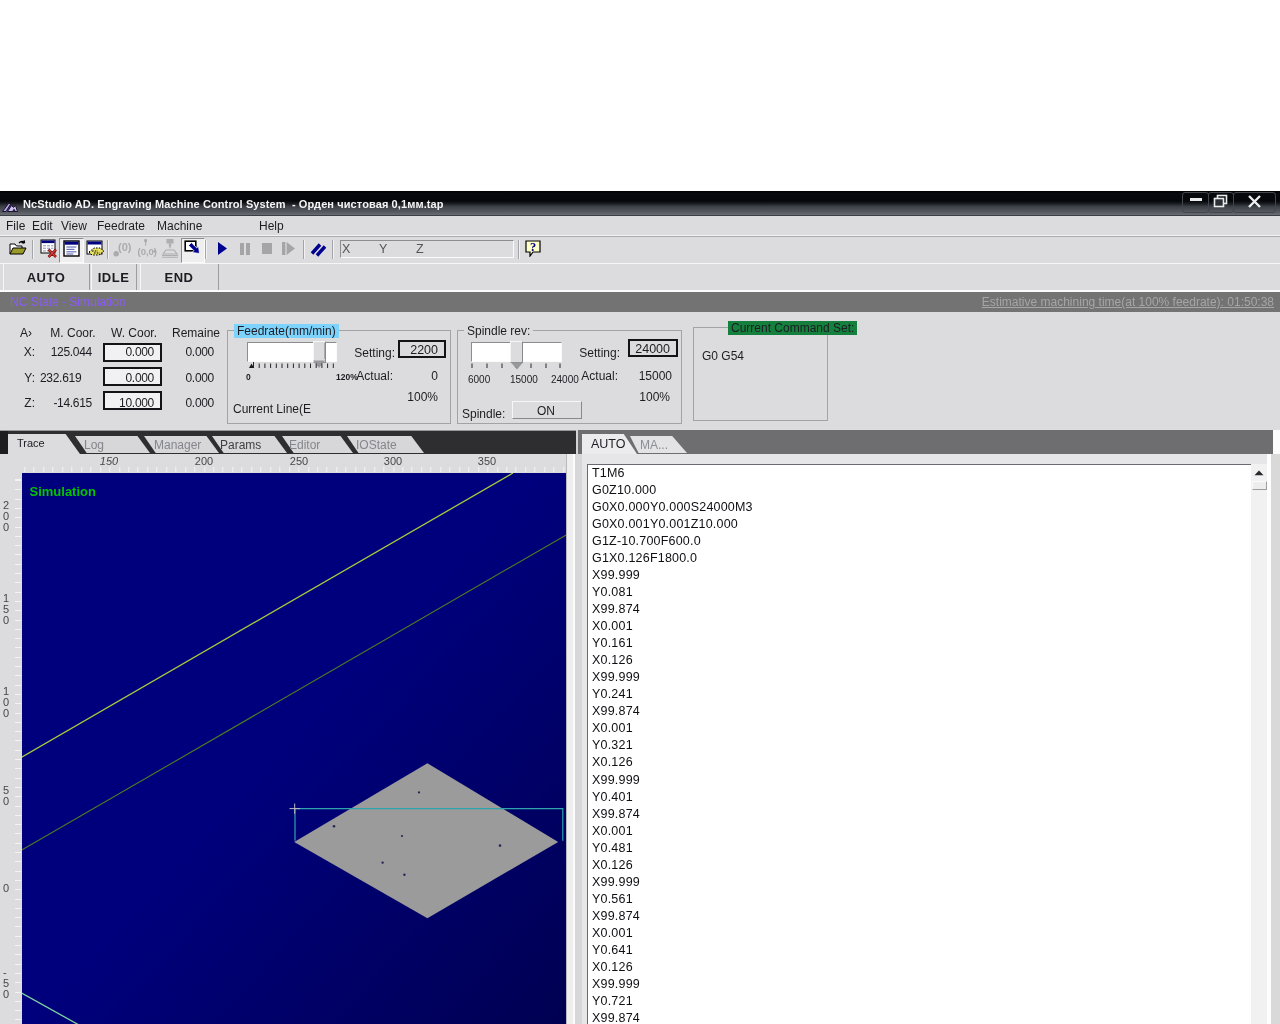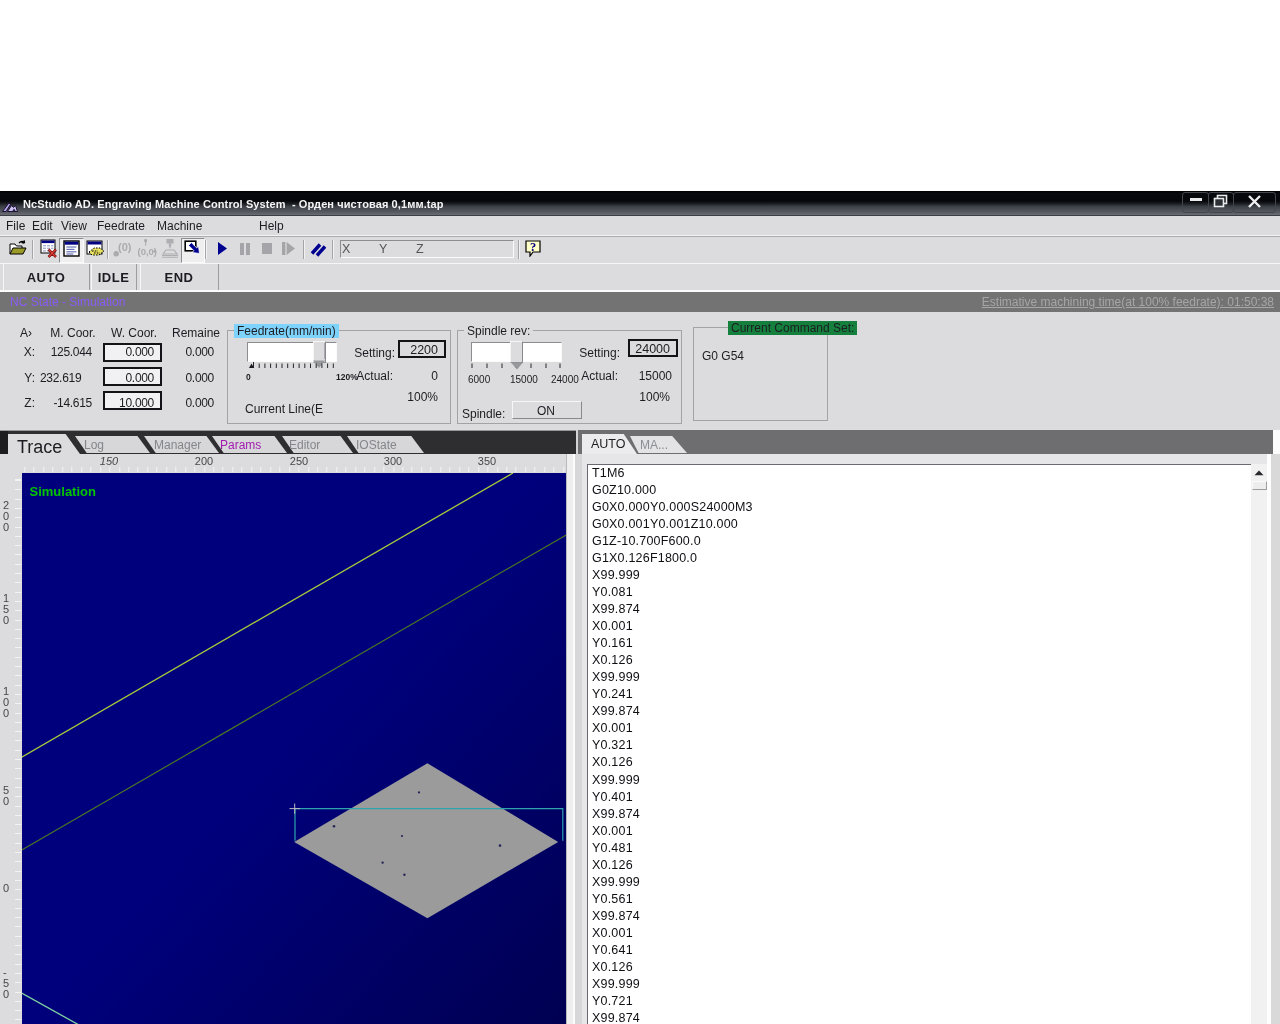--- a/index.html
+++ b/index.html
@@ -222,21 +222,21 @@
  <polygon points="2,6 7,6 4.5,1.5" fill="#1a1a1e"></polygon>
 </svg>
 <div class="tx" style="left:246px;top:372px;font-size:8.5px;font-weight:bold;">0</div>
 <div class="tx" style="left:336px;top:372px;font-size:8.5px;font-weight:bold;">120%</div>
 <div class="tx" style="left:346px;top:346px;width:49px;text-align:right;">Setting:</div>
 <div class="a" style="left:398px;top:340px;width:44px;height:14px;border:2px solid #141418;"></div>
 <div class="tx" style="left:398px;top:343px;width:40px;text-align:right;font-size:12.5px;">2200</div>
 <div class="tx" style="left:352px;top:369px;width:41px;text-align:right;">Actual:</div>
 <div class="tx" style="left:398px;top:369px;width:40px;text-align:right;">0</div>
 <div class="tx" style="left:398px;top:390px;width:40px;text-align:right;">100%</div>
-<div class="tx" style="left:233px;top:402px;margin-left:12px;">Current Line(E</div>
+<div class="tx" style="left:233px;top:402px;">Current Line(E</div>
 
 <div class="a" style="left:457px;top:330px;width:223px;height:92px;border:1px solid #a2a3a6;"></div>
 <div class="tx" style="left:464px;top:324px;background:#dcdcde;padding:0 3px;">Spindle rev:</div>
 <div class="a" style="left:471px;top:342px;width:89px;height:18px;background:#fff;border:1px solid;border-color:#8c8d90 #fbfbfb #fbfbfb #8c8d90;"></div>
 <div class="a" style="left:510px;top:341px;width:11px;height:20px;background:#dcdcde;border:1px solid;border-color:#f6f6f7 #88898c #88898c #f6f6f7;"></div>
 <svg class="a" style="left:471px;top:362px" width="95" height="8" viewBox="0 0 95 8">
  <g stroke="#27272b" stroke-width="1">
   <path d="M1,1.5 L1,6"></path>
       <path d="M16,1.5 L16,6"></path>
       <path d="M31,1.5 L31,6"></path>
@@ -260,27 +260,27 @@
 <div class="a" style="left:512px;top:401px;width:68px;height:16px;background:#dcdcde;border:1px solid;border-color:#f6f6f7 #88898c #88898c #f6f6f7;"></div>
 <div class="tx" style="left:512px;top:404px;width:68px;text-align:center;">ON</div>
 
 <div class="a" style="left:693px;top:327px;width:133px;height:92px;border:1px solid #a2a3a6;"></div>
 <div class="tx" style="left:700px;top:321px;background:#15803d;padding:0 3px;margin-left:28px;">Current Command Set:</div>
 <div class="tx" style="left:702px;top:349px;">G0 G54</div>
 
 <div class="a" style="left:0;top:430px;width:576px;height:1px;background:#98999c;"></div>
 <div class="a" style="left:0;top:431px;width:576px;height:23px;background:#2e2e30;"></div>
 <div class="a" style="left:8px;top:434px;width:72px;height:20px;background:#dcdcde;clip-path:polygon(0 0,80% 0,100% 100%,0 100%);"></div>
-<div class="tx" style="left:17px;top:437px;font-size:18px;">Trace</div>
+<div class="tx" style="left:17px;top:437px;font-size:11px;">Trace</div>
 <div class="a" style="left:75px;top:436px;width:75px;height:18px;background:#d7d7d9;clip-path:polygon(0 0,83.3% 0,100% 94%,15.6% 94%);"></div>
 <div class="tx" style="left:84px;top:438px;color:#85868c;">Log</div>
 <div class="a" style="left:144px;top:436px;width:75px;height:18px;background:#d7d7d9;clip-path:polygon(0 0,83.3% 0,100% 94%,15.6% 94%);"></div>
 <div class="tx" style="left:154px;top:438px;color:#85868c;">Manager</div>
 <div class="a" style="left:212px;top:436px;width:75px;height:18px;background:#d7d7d9;clip-path:polygon(0 0,83.3% 0,100% 94%,15.6% 94%);"></div>
-<div class="tx" style="left:220px;top:438px;color:#a21caf;">Params</div>
+<div class="tx" style="left:220px;top:438px;color:#404040;">Params</div>
 <div class="a" style="left:282px;top:436px;width:71px;height:18px;background:#d7d7d9;clip-path:polygon(0 0,82.4% 0,100% 94%,16.5% 94%);"></div>
 <div class="tx" style="left:289px;top:438px;color:#85868c;">Editor</div>
 <div class="a" style="left:347px;top:436px;width:77px;height:18px;background:#d7d7d9;clip-path:polygon(0 0,83.5% 0,100% 94%,14.9% 94%);"></div>
 <div class="tx" style="left:356px;top:438px;color:#85868c;">IOState</div>
 <div class="a" style="left:0px;top:431px;width:8px;height:25px;background:#1d1d1f;"></div>
 
 <div class="a" style="left:576px;top:430px;width:704px;height:24px;background:#6e6e70;"></div>
 <div class="a" style="left:1273px;top:430px;width:7px;height:24px;background:#fdfdfd;"></div>
 <div class="a" style="left:576px;top:430px;width:2px;height:24px;background:#d4d4d6;"></div>
 <div class="a" style="left:582px;top:434px;width:55px;height:20px;background:#ececee;clip-path:polygon(0 0,76% 0,100% 100%,0 100%);"></div>

